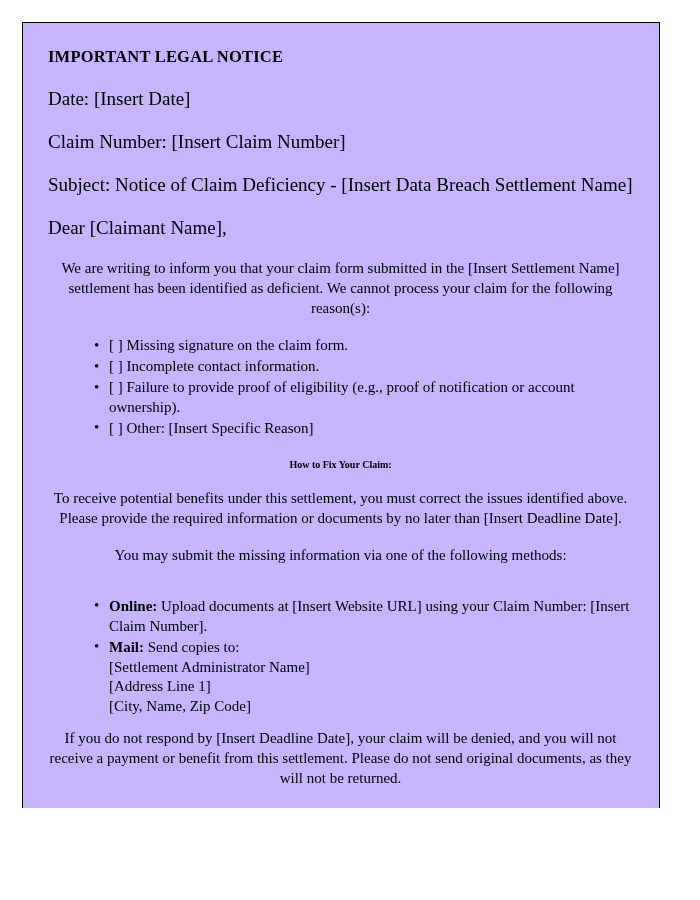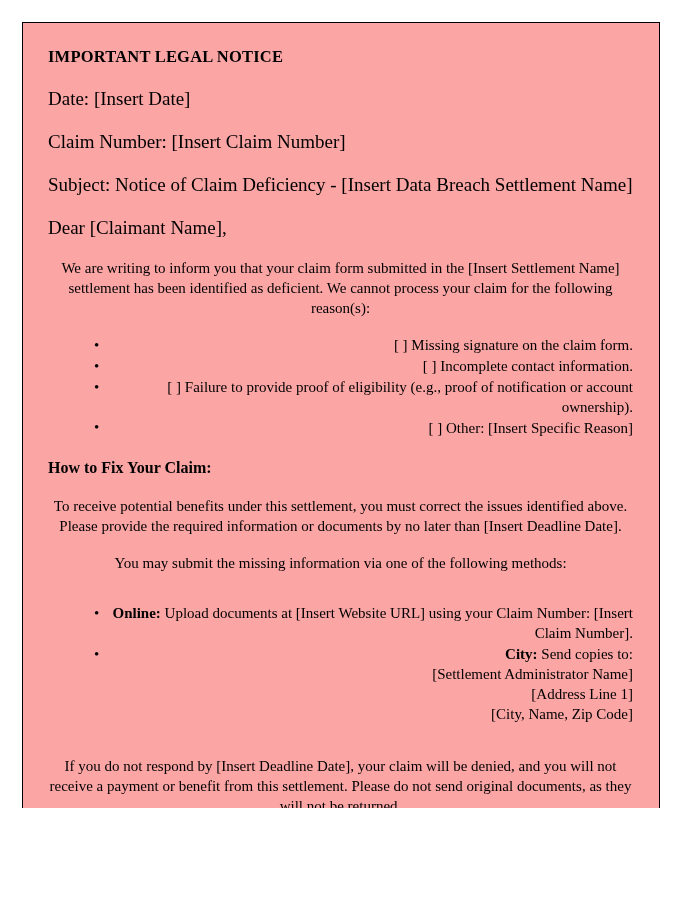--- a/index.html
+++ b/index.html
@@ -18,21 +18,21 @@
   #page {
     position: absolute;
     left: 22px;
     top: 22px;
     width: 638px;
     height: 786px;
     border: 1px solid #000000;
     border-bottom: none;
     box-sizing: border-box;
     overflow: hidden;
-    background: #fca5a5;
+    background: #c4b5fd;
   }
 
   #content {
     padding: 24px 26px 0 25px;
     box-sizing: border-box;
   }
 
   .doc-title {
     font-size: 16.5px;
     font-weight: bold;
@@ -52,31 +52,31 @@
     line-height: 1.33;
     margin: 0 0 17px 0;
     text-align: center;
   }
 
   p.para.tight {
     margin-bottom: 31px;
   }
 
   .section-head {
-    font-size: 16px;
+    font-size: 10px;
     font-weight: bold;
     line-height: 1.3;
     margin: 0 0 18px 0;
+    text-align: center;
   }
 
   ul.doc-list {
     margin: 0 0 17px 0;
     padding: 0 0 0 46px;
     list-style: none;
-    text-align: right;
   }
 
   ul.doc-list li {
     font-size: 15px;
     line-height: 1.33;
     margin: 0 0 1px 0;
     position: relative;
     padding-left: 15px;
   }
 
@@ -87,21 +87,21 @@
     top: -0.5px;
     font-size: 15px;
     line-height: 1.33;
   }
 
   ul.doc-list.reasons {
     margin-bottom: 19px;
   }
 
   ul.doc-list.methods {
-    margin-bottom: 32px;
+    margin-bottom: 12px;
   }
 
   .lbl {
     font-weight: bold;
   }
 
   .addr-line {
     display: block;
   }
 </style>
@@ -131,21 +131,21 @@
 
     <p class="para">To receive potential benefits under this settlement, you must correct the issues identified above. Please provide the required information or documents by no later than [Insert Deadline Date].</p>
 
     <p class="para tight">You may submit the missing information via one of the following methods:</p>
 
     <ul class="doc-list methods">
       <li>
         <span class="lbl">Online:</span><span> Upload documents at [Insert Website URL] using your Claim Number: [Insert Claim Number].</span>
       </li>
       <li>
-        <span class="lbl">City:</span><span> Send copies to:</span>
+        <span class="lbl">Mail:</span><span> Send copies to:</span>
         <span class="addr-line">[Settlement Administrator Name]</span>
         <span class="addr-line">[Address Line 1]</span>
         <span class="addr-line">[City, Name, Zip Code]</span>
       </li>
     </ul>
 
     <p class="para">If you do not respond by [Insert Deadline Date], your claim will be denied, and you will not receive a payment or benefit from this settlement. Please do not send original documents, as they will not be returned.</p>
 
   </div>
 </div>

